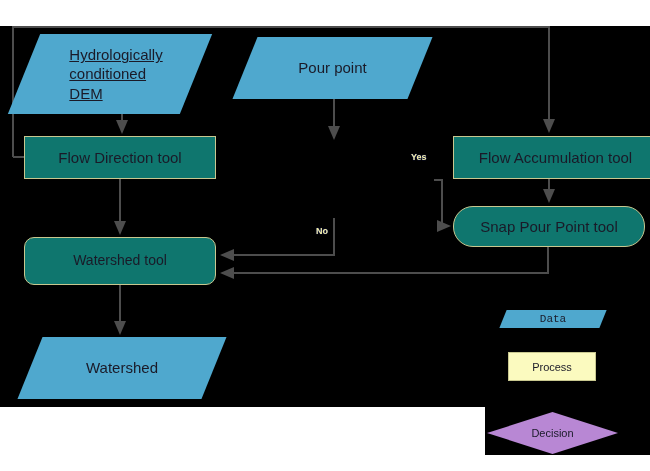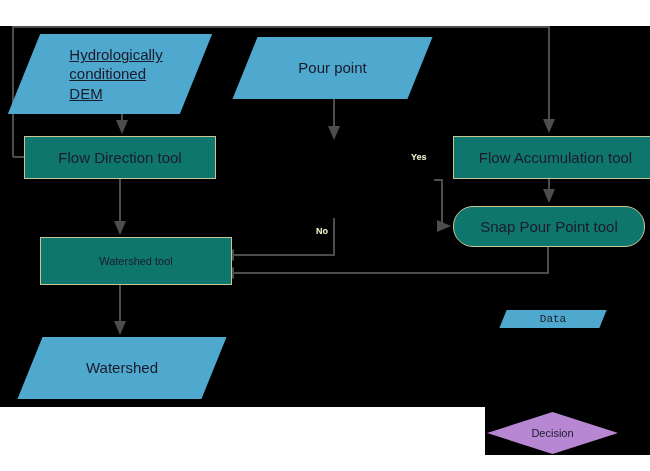--- a/index.html
+++ b/index.html
@@ -109,21 +109,21 @@
   #node-pour  { left: 245px; top: 37px;  width: 175px; height: 62px; font-size: 15px; }
 
   #node-flowdir { left: 24px;  top: 136px; width: 192px; height: 43px; font-size: 15px; }
 
   #node-decision { left: 234px; top: 142px; width: 200px; height: 76px; font-size: 14px; }
 
   #node-flowacc { left: 453px; top: 136px; width: 205px; height: 43px; font-size: 15px; }
 
   #node-snap    { left: 453px; top: 206px; width: 192px; height: 41px; font-size: 15px; border-radius: 20px; }
 
-  #node-watershedtool { left: 40px;  top: 237px; width: 192px; height: 48px; font-size: 11px; }
+  #node-watershedtool { left: 24px;  top: 237px; width: 192px; height: 48px; font-size: 14px; border-radius: 10px; }
 
   #node-watershed { left: 30px;  top: 337px; width: 184px; height: 62px; font-size: 15px; }
 
   
   .edge-label {
     position: absolute;
     font-size: 9px;
     font-weight: bold;
     color: #f5f0a0;
     letter-spacing: 0px;
@@ -234,19 +234,22 @@
   </div>
 
   <div class="edge-label" id="label-yes">Yes</div>
   <div class="edge-label" id="label-no">No</div>
 
   <div class="legend-item" id="legend-data">
     <span class="para-bg"></span>
     <span class="legend-text">Data</span>
   </div>
 
+  <div class="legend-item" id="legend-process">
+    <span class="legend-text">Process</span>
+  </div>
 
   <div class="legend-item" id="legend-decision">
     <span class="diamond-bg"></span>
     <span class="legend-text">Decision</span>
   </div>
 
 </div>
 
 </body></html>

